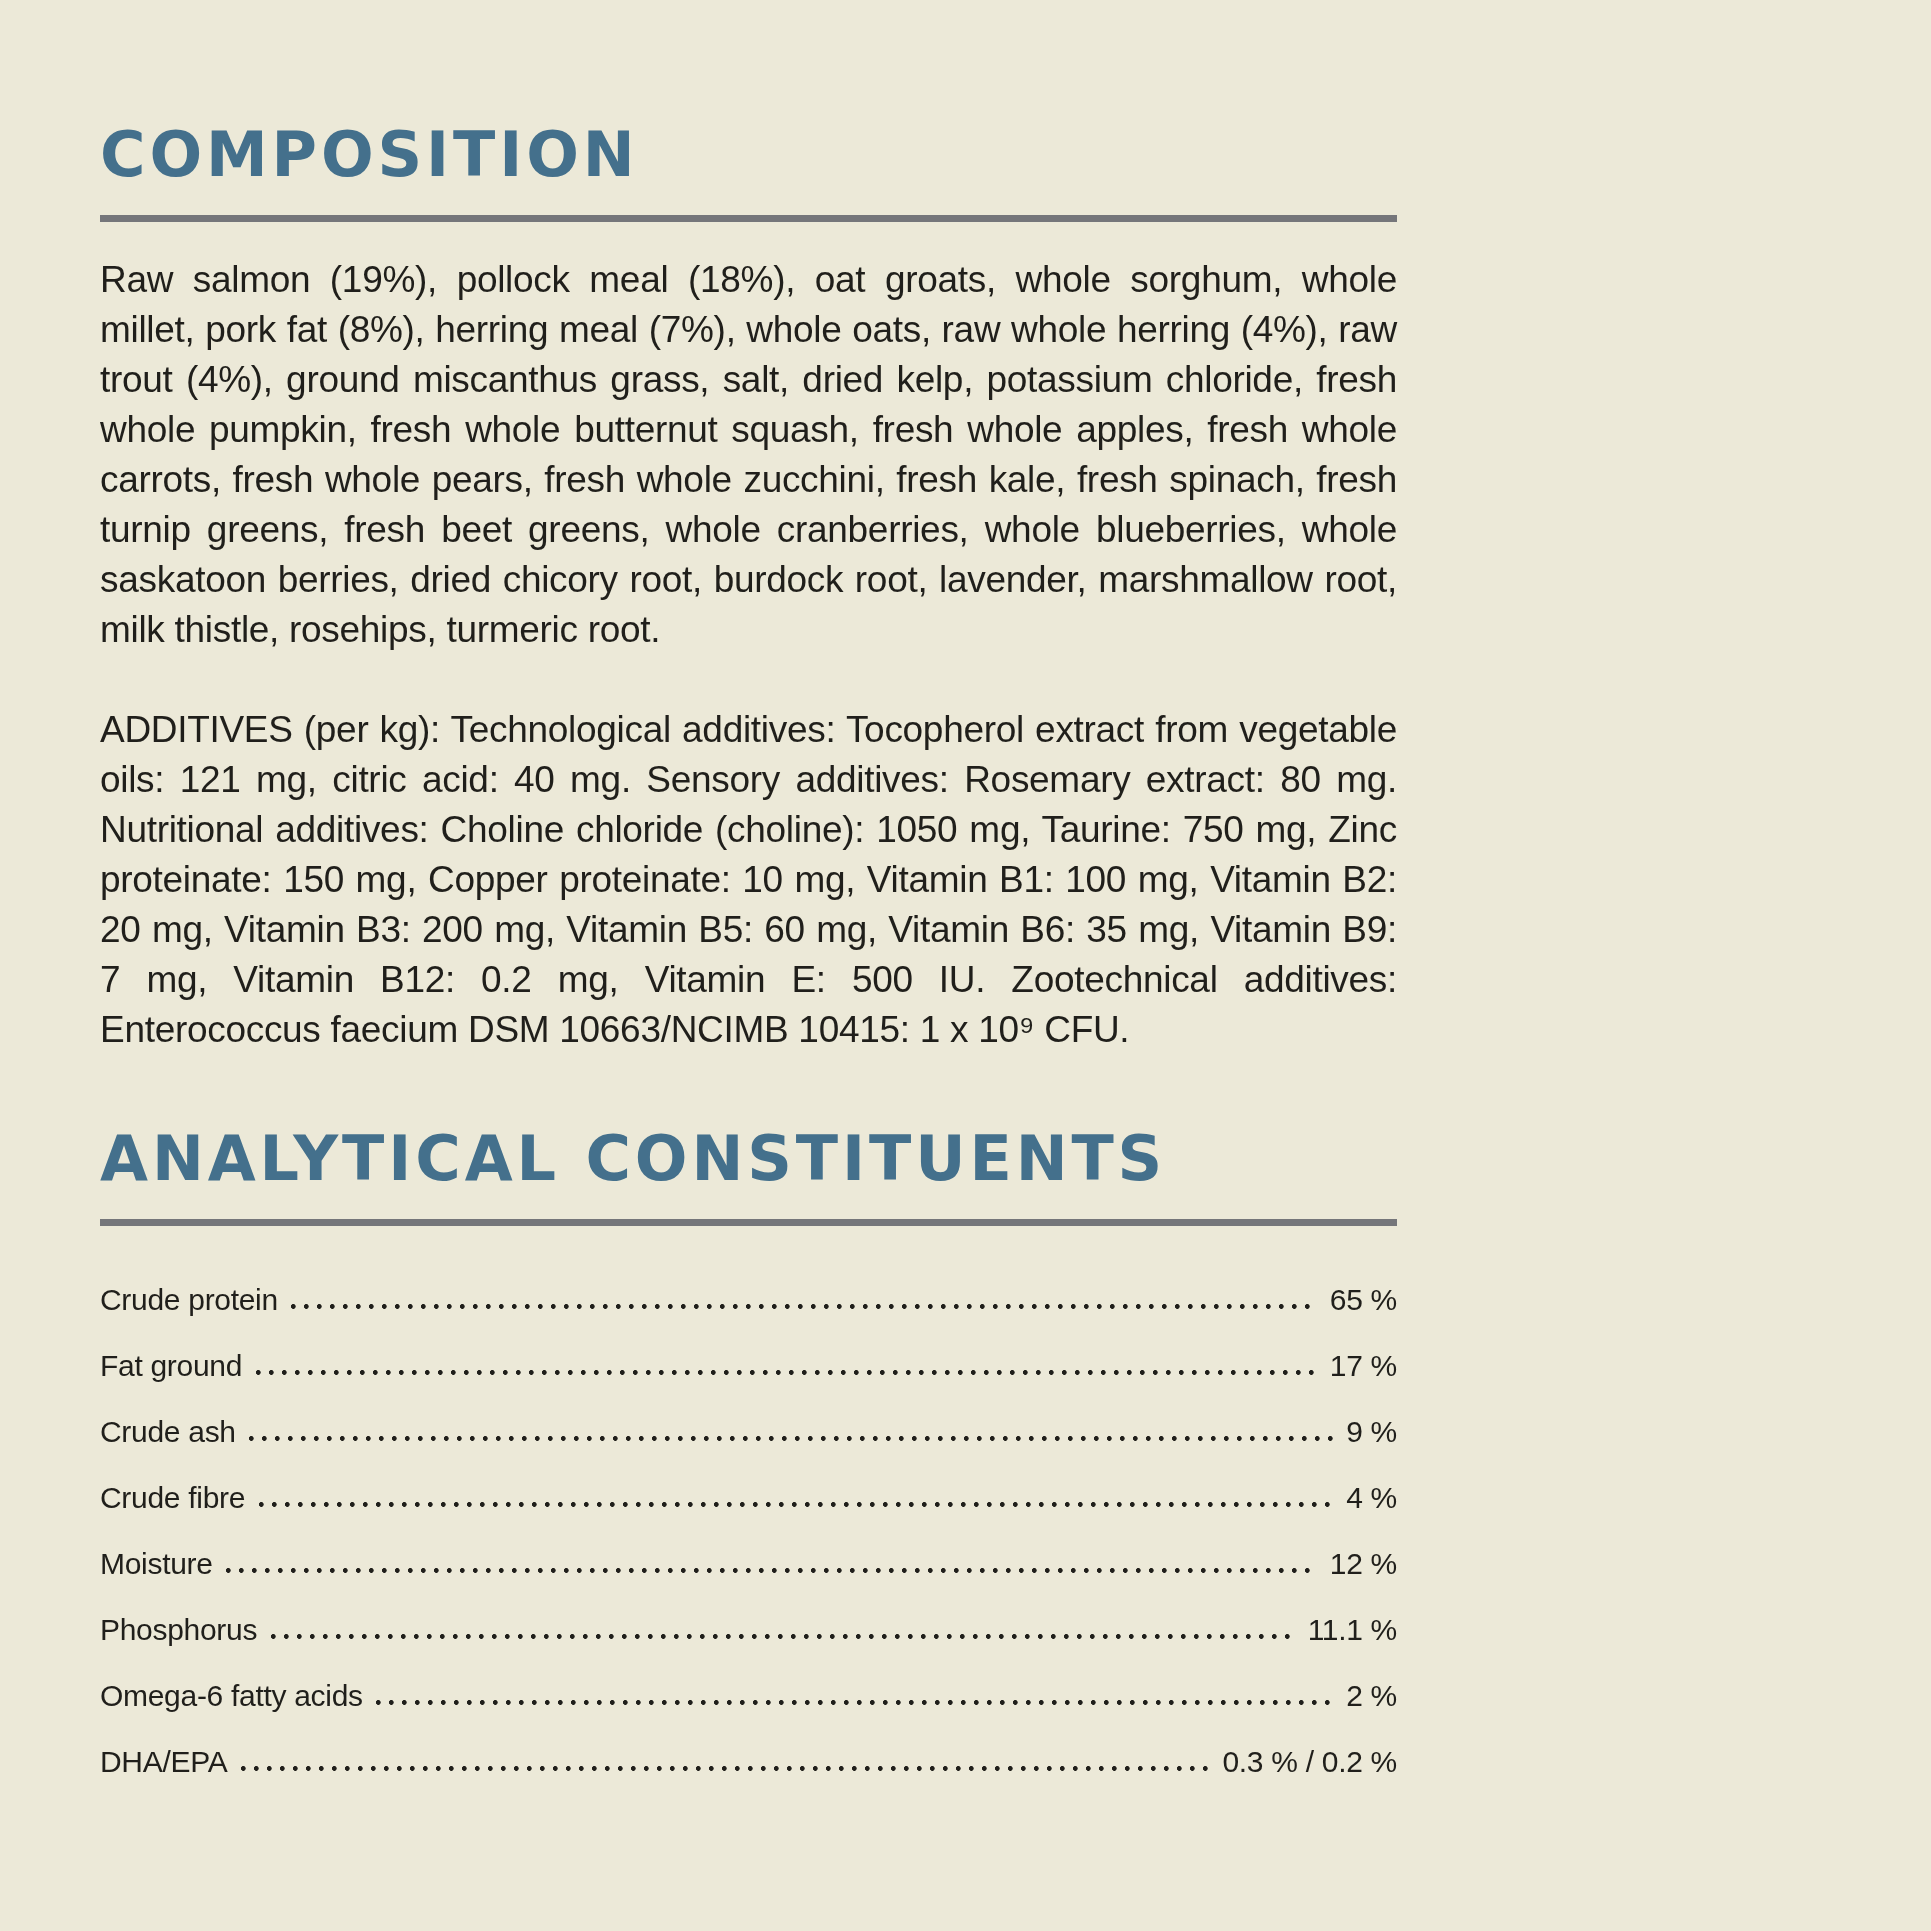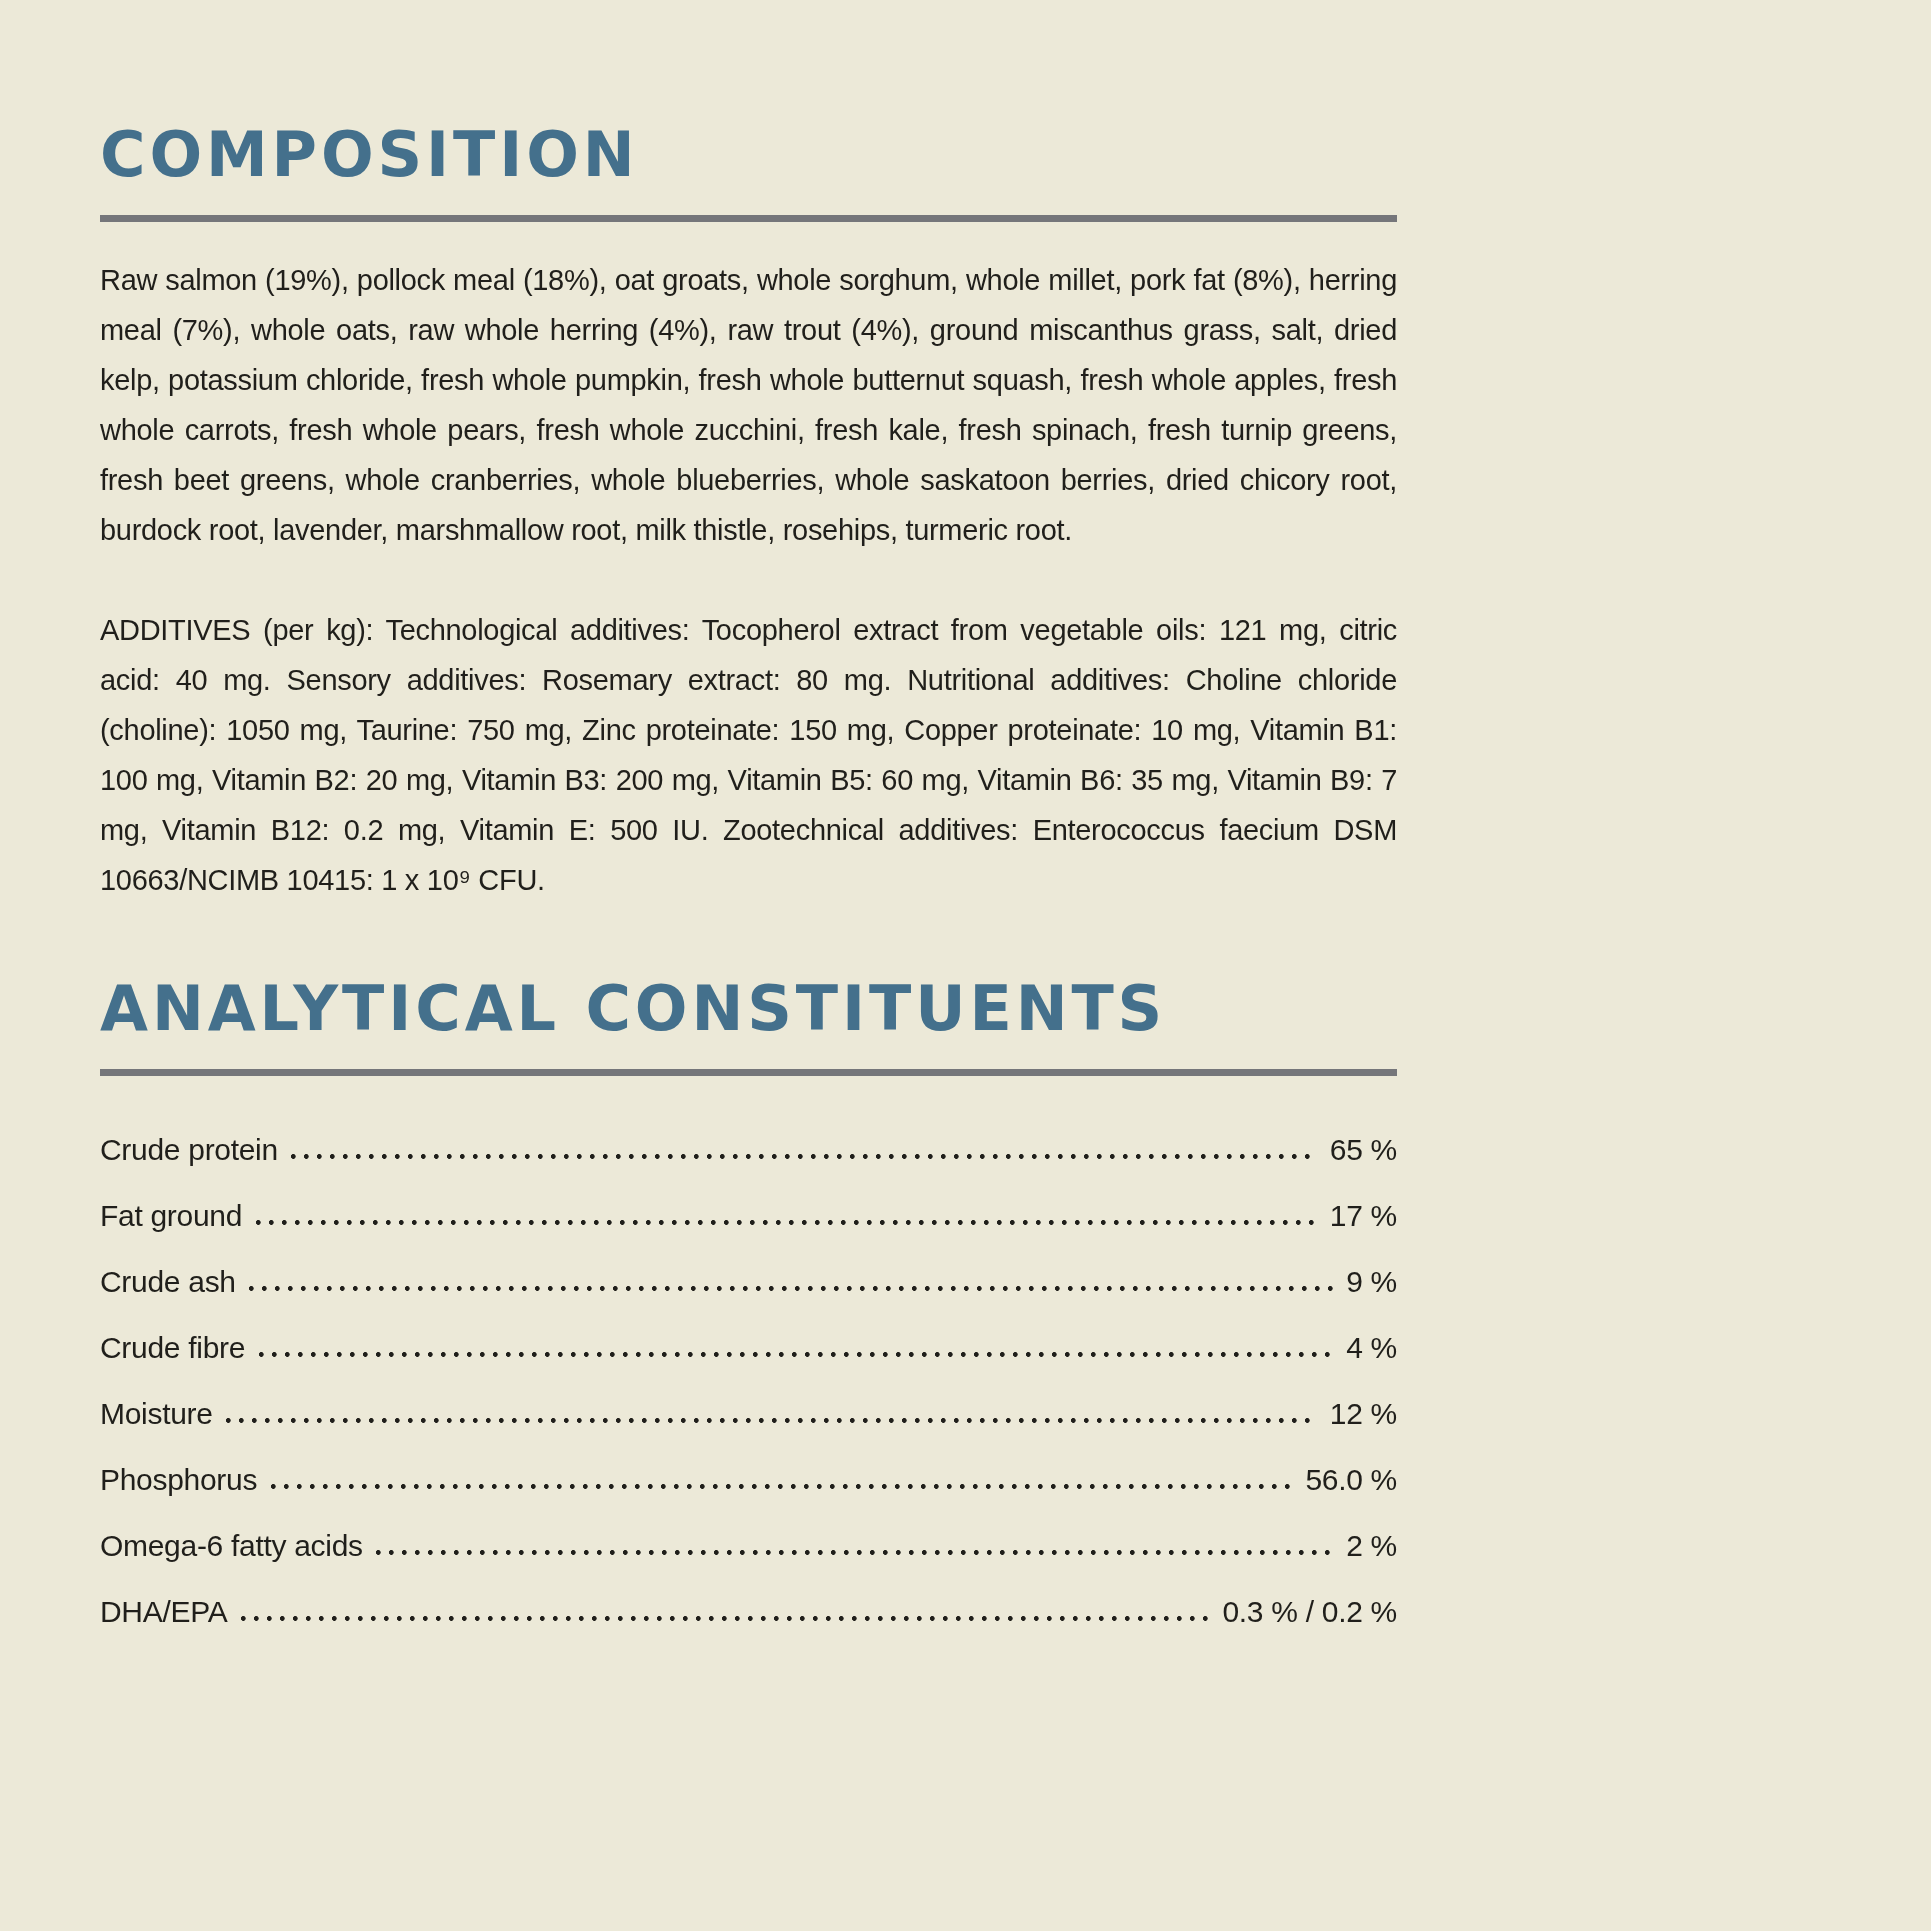--- a/index.html
+++ b/index.html
@@ -31,21 +31,21 @@
     line-height: 1;
   }
   .rule {
     height: 6.8px;
     background: var(--rule);
     margin-top: 29px;
     border: none;
   }
   .para {
     margin: 33px 0 0 0;
-    font-size: 29px;
+    font-size: 37px;
     line-height: 50px;
     letter-spacing: -0.3px;
     text-align: justify;
   }
   .para.additives { margin-top: 50px; }
   .heading.second { margin-top: 73px; }
   .constituents { margin-top: 27px; }
   .row {
     display: flex;
     align-items: flex-end;
@@ -103,21 +103,21 @@
       <span class="value">4 %</span>
     </div>
     <div class="row">
       <span class="label">Moisture</span>
       <span class="leader"></span>
       <span class="value">12 %</span>
     </div>
     <div class="row">
       <span class="label">Phosphorus</span>
       <span class="leader"></span>
-      <span class="value">56.0 %</span>
+      <span class="value">11.1 %</span>
     </div>
     <div class="row">
       <span class="label">Omega-6 fatty acids</span>
       <span class="leader"></span>
       <span class="value">2 %</span>
     </div>
     <div class="row">
       <span class="label">DHA/EPA</span>
       <span class="leader"></span>
       <span class="value">0.3 % / 0.2 %</span>

